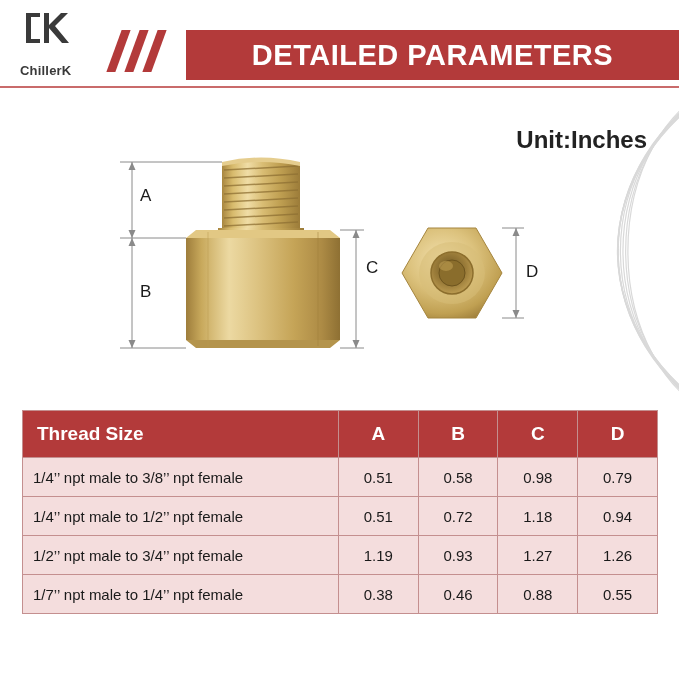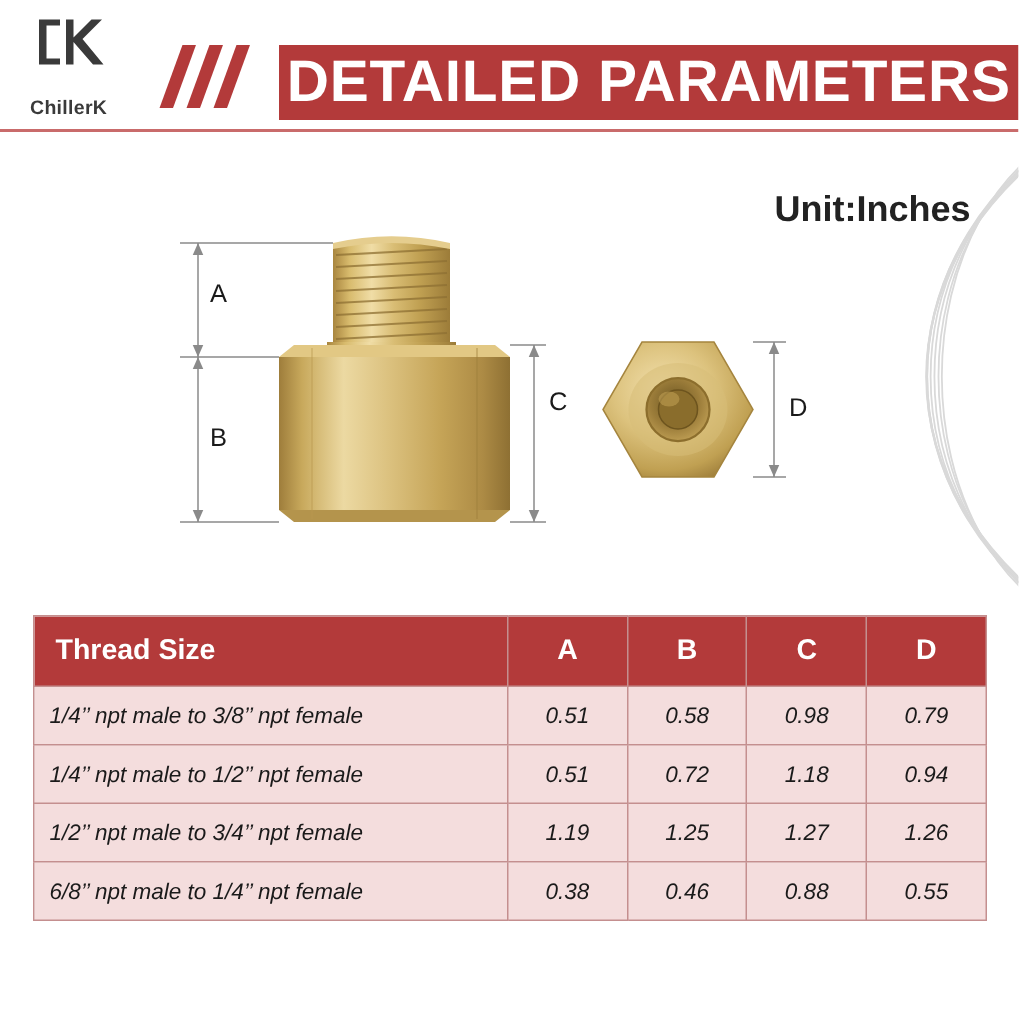--- a/index.html
+++ b/index.html
@@ -26,21 +26,21 @@
   .slash.s1{left:2px;}
   .slash.s2{left:20px;}
   .slash.s3{left:38px;}
 
   .title-bar{
     position:absolute;left:186px;top:30px;width:493px;height:50px;
     background:#b33a3a;color:#fff;
     display:flex;align-items:center;justify-content:center;
   }
   .title-bar .title{
-    font-size:39px;font-weight:bold;letter-spacing:.5px;
+    font-size:29px;font-weight:bold;letter-spacing:.5px;
     text-align:center;white-space:nowrap;
   }
   .header-rule{position:absolute;left:0;top:86px;width:679px;height:2px;background:#c96b6b;}
 
   
   .unit{position:absolute;right:32px;top:126px;font-size:24px;font-weight:bold;color:#222;}
 
   
   .drawing{position:absolute;left:0;top:140px;width:679px;height:250px;}
 
@@ -50,21 +50,21 @@
   
   .table{position:absolute;left:22px;top:410px;width:636px;border-collapse:collapse;}
   .table td,.table th{border:1px solid #c48f8f;}
   .table thead th{
     background:#b33a3a;color:#fff;font-size:19px;font-weight:bold;
     height:44px;text-align:left;
   }
   .table thead th.c-name{padding-left:14px;width:316px;margin-top:30px;}
   .table thead th.c-val{text-align:center;width:80px;}
   .table tbody td{
-    background:#f4dddd;height:36px;font-size:15px;color:#1a1a1a;font-style:italic;
+    background:#f4dddd;height:36px;font-size:15px;color:#1a1a1a;
   }
   .table tbody td.c-name{padding-left:10px;}
   .table tbody td.c-val{text-align:center;}
 </style>
 </head>
 <body>
 
 <div class="header">
 
   <div class="logo">
@@ -240,25 +240,25 @@
     <tr>
       <td class="c-name">1/4’’ npt male to 1/2’’ npt female</td>
       <td class="c-val">0.51</td>
       <td class="c-val">0.72</td>
       <td class="c-val">1.18</td>
       <td class="c-val">0.94</td>
     </tr>
     <tr>
       <td class="c-name">1/2’’ npt male to 3/4’’ npt female</td>
       <td class="c-val">1.19</td>
-      <td class="c-val">1.25</td>
+      <td class="c-val">0.93</td>
       <td class="c-val">1.27</td>
       <td class="c-val">1.26</td>
     </tr>
     <tr>
-      <td class="c-name">6/8’’ npt male to 1/4’’ npt female</td>
+      <td class="c-name">1/7’’ npt male to 1/4’’ npt female</td>
       <td class="c-val">0.38</td>
       <td class="c-val">0.46</td>
       <td class="c-val">0.88</td>
       <td class="c-val">0.55</td>
     </tr>
   </tbody>
 </table>
 
 </body></html>

